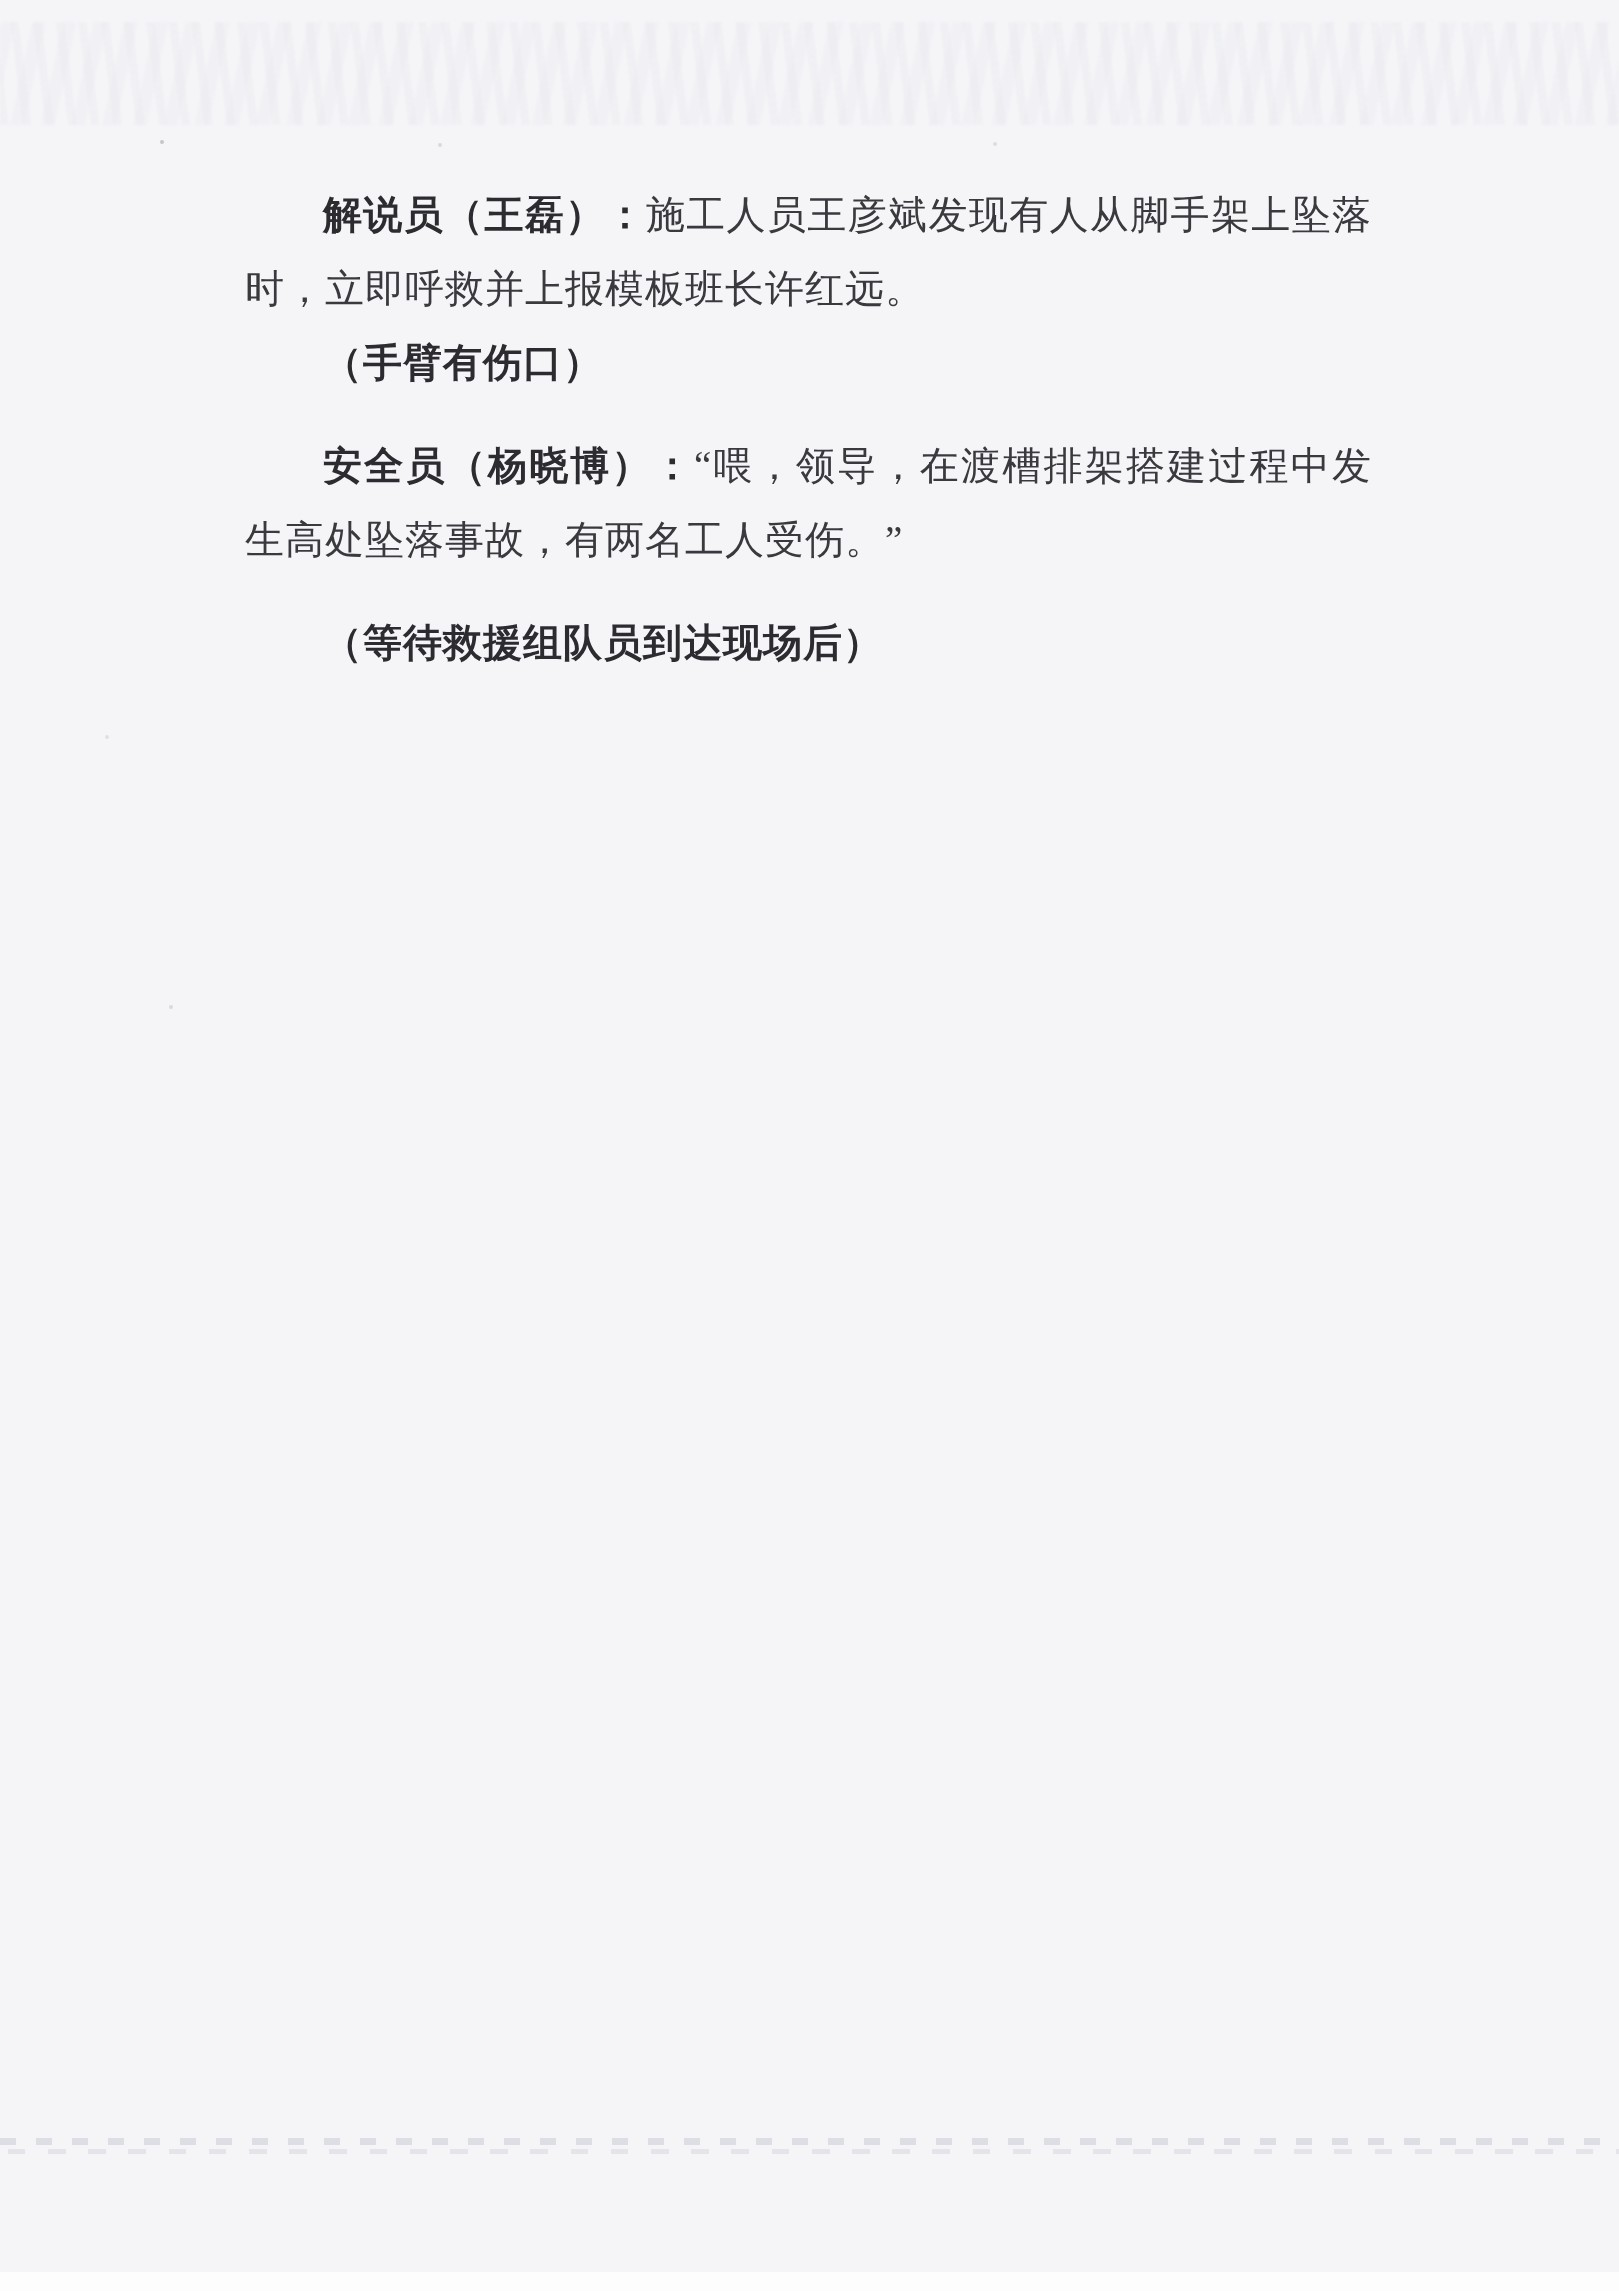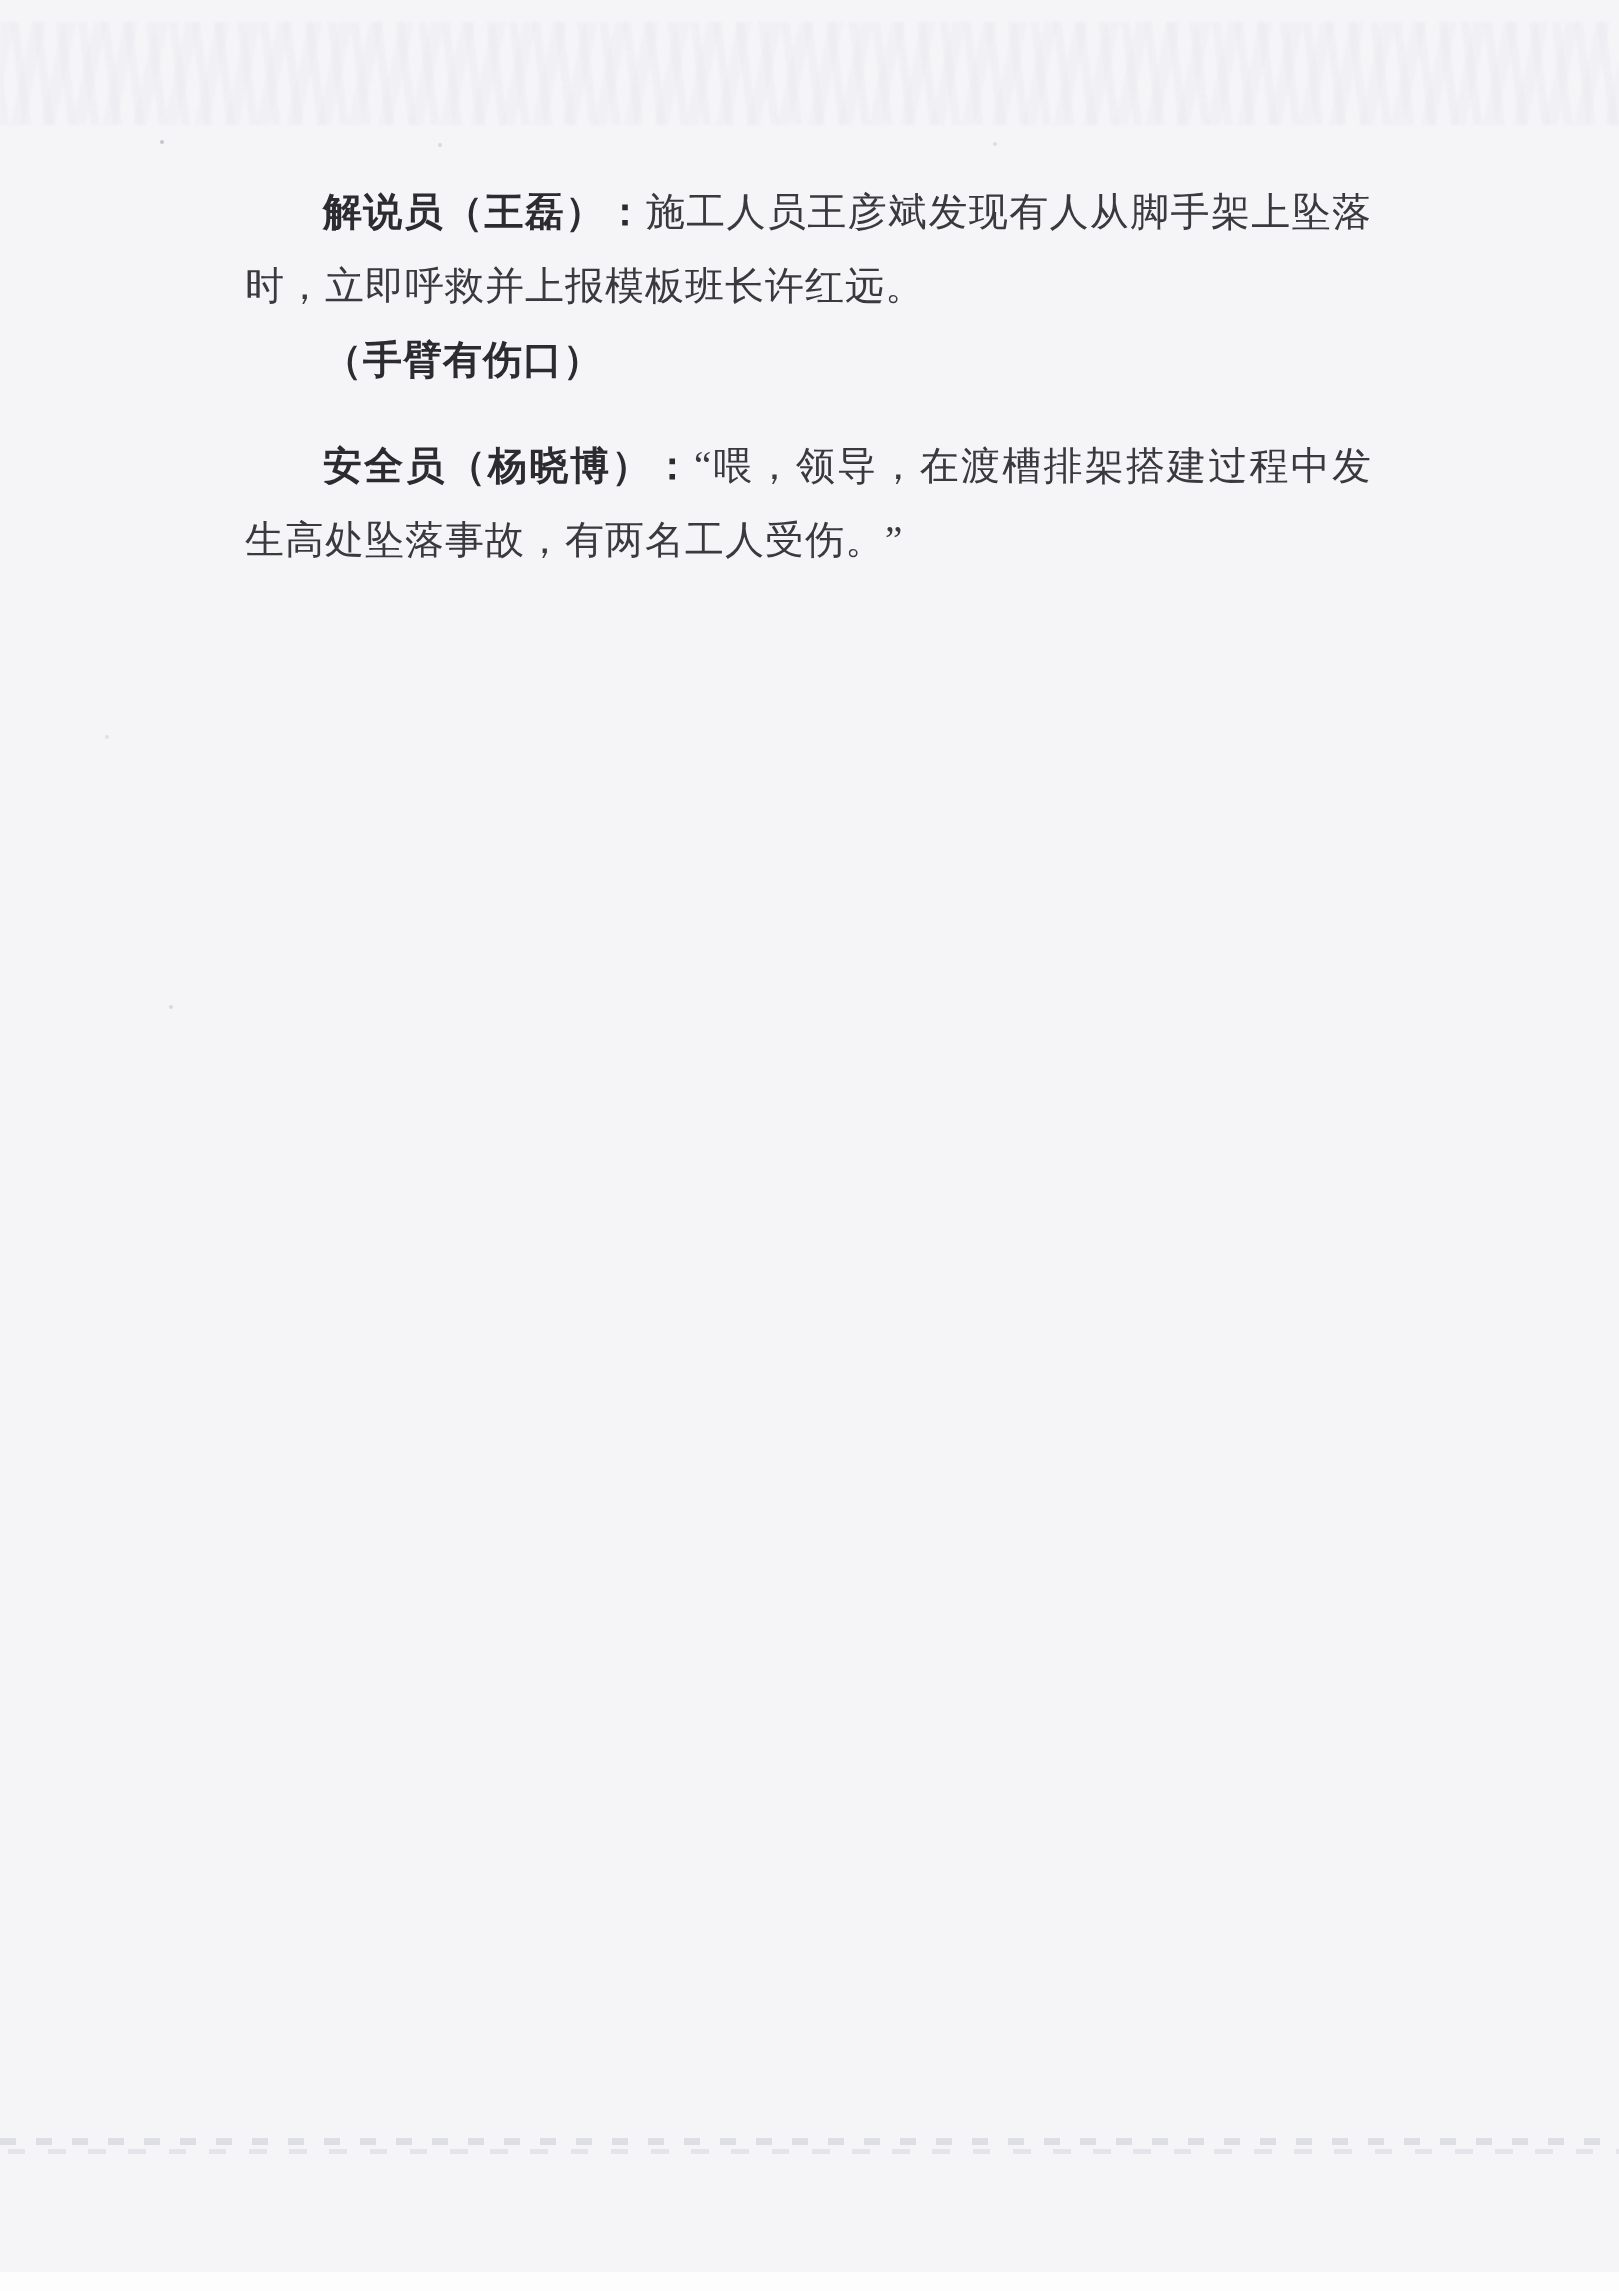--- a/index.html
+++ b/index.html
@@ -49,40 +49,41 @@
     position:absolute;left:245px;top:178px;width:1127px;
     font-size:39px;line-height:74px;letter-spacing:1px;
     color:var(--ink);
     text-align:justify;
   }
   .para{
     margin:0;padding:0;
     text-indent:78px;
   }
   .sp-spaced{margin-top:29px;}
-  .sp-tight,.sp-normal{margin-top:0;font-family:Liberation Mono, monospace;}
+  .sp-tight,.sp-normal{margin-top:0;}
   .speaker{font-weight:700;color:var(--ink-bold);}
   .st-stage .body-text{font-weight:700;color:var(--ink-bold);}
 </style>
 </head>
 <body>
 
 <div class="page">
   <div class="scan-noise-top"></div>
 
   <div class="content" id="paragraphs">
   <p class="para sp-normal st-dialogue"><b class="speaker">解说员（王磊）：</b><span class="body-text">施工人员王彦斌发现有人从脚手架上坠落时，立即呼救并上报模板班长许红远。</span></p>
 
 
   <p class="para sp-tight st-stage"><span class="body-text">（手臂有伤口）</span></p>
 
   <p class="para sp-spaced st-dialogue"><b class="speaker">安全员（杨晓博）：</b><span class="body-text">“喂，领导，在渡槽排架搭建过程中发生高处坠落事故，有两名工人受伤。”</span></p>
 
 
 
+  <p class="para sp-spaced st-stage"><span class="body-text">（等待救援组队员到达现场后）</span></p>
 
 
 </div>
 
   <div class="scan-band"></div>
   <div class="scan-band second"></div>
   <div class="scan-bottom"></div>
 
   <div class="speck" style="left:160px;top:140px;"></div>
   <div class="speck" style="left:438px;top:143px;opacity:.6;"></div>

